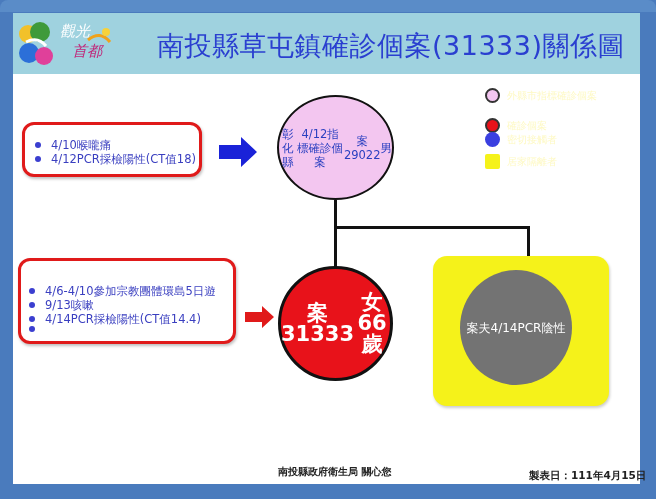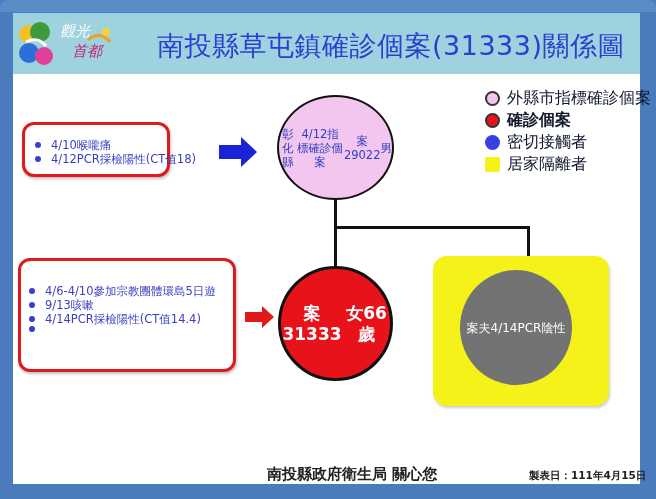--- a/index.html
+++ b/index.html
@@ -3,21 +3,21 @@
 <meta charset="utf-8">
 <style>
   html,body{margin:0;padding:0;}
   body{width:656px;height:499px;position:relative;overflow:hidden;background:#4a7bbd;font-family:"DejaVu Sans","Liberation Sans",sans-serif;}
   .frame-top{position:absolute;left:0;top:0;width:656px;height:12px;background:#5a8cc8;border-radius:8px 8px 0 0;}
   .header{position:absolute;left:13px;top:13px;width:627px;height:61px;background:#9fd2df;}
   .content{position:absolute;left:13px;top:74px;width:627px;height:410px;background:#ffffff;}
   .logo{position:absolute;left:18px;top:18px;width:100px;height:52px;}
   .title{position:absolute;left:117px;top:28px;font-size:27px;color:#2a3fd0;font-weight:normal;letter-spacing:0.5px;white-space:nowrap;margin-left:40px;}
   .abs{position:absolute;}
-  .legend-item{position:absolute;left:485px;display:flex;align-items:center;font-size:16px;color:#0f172a;}
+  .legend-item{position:absolute;left:485px;display:flex;align-items:center;font-size:10px;color:#fef9c3;}
   .legend-sw{width:15px;height:15px;border-radius:50%;margin-right:7px;box-sizing:border-box;}
   .box{position:absolute;border:3px solid #e01a1a;border-radius:12px;background:#fff;box-sizing:border-box;box-shadow:1px 2px 3px rgba(0,0,0,0.25);}
   .box ul{margin:0;padding:0;list-style:none;}
   .box li{font-size:11.5px;color:#3a3fc0;line-height:14px;display:flex;align-items:center;white-space:nowrap;}
   .box li .dot{width:6px;height:6px;border-radius:50%;background:#3b3fd0;margin-right:10px;flex:none;}
   .circle{position:absolute;border-radius:50%;box-sizing:border-box;border:2px solid #111;display:flex;align-items:center;justify-content:center;text-align:center;}
   .line{position:absolute;background:#111;}
   .footer{position:absolute;font-size:11.5px;color:#222;white-space:nowrap;}
 </style>
 </head>
@@ -40,34 +40,34 @@
   <span class="abs" style="left:42px;top:4px;font-size:15px;color:#ffffff;font-family:'DejaVu Serif',serif;font-style:italic;">觀光</span>
   <span class="abs" style="left:54px;top:24px;font-size:15px;color:#c0287a;font-family:'DejaVu Serif',serif;font-style:italic;">首都</span>
 </div>
 
 <div class="title">南投縣草屯鎮確診個案(31333)關係圖</div>
 
 <div class="legend-item" style="top:88px;">
   <span class="legend-sw" style="background:#f3c6f0;border:2px solid #333;"></span>
   <span>外縣市指標確診個案</span>
 </div>
-<div class="legend-item" style="top:110px;font-weight:bold;">
+<div class="legend-item" style="top:118px;">
   <span class="legend-sw" style="background:#e8121a;border:2px solid #333;"></span>
   <span>確診個案</span>
 </div>
 <div class="legend-item" style="top:132px;">
   <span class="legend-sw" style="background:#3a3fe0;"></span>
   <span>密切接觸者</span>
 </div>
 <div class="legend-item" style="top:154px;text-align:center;">
   <span class="legend-sw" style="background:#f5f21a;border-radius:2px;"></span>
   <span>居家隔離者</span>
 </div>
 
-<div class="box" style="left:22px;top:122px;width:148px;height:55px;padding:13px 0 0 10px;">
+<div class="box" style="left:22px;top:122px;width:180px;height:55px;padding:13px 0 0 10px;">
   <ul>
     <li>
         <span class="dot"></span>
         <span>4/10喉嚨痛</span>
       </li>
     <li>
         <span class="dot"></span>
         <span>4/12PCR採檢陽性(CT值18)</span>
       </li>
   </ul>
@@ -81,21 +81,21 @@
   <span>彰化縣</span>
   <span>4/12指標確診個案</span>
   <span>案29022</span>
   <span>男</span>
 </div>
 
 <div class="line" style="left:334px;top:200px;width:3px;height:69px;"></div>
 <div class="line" style="left:334px;top:226px;width:196px;height:3px;"></div>
 <div class="line" style="left:527px;top:226px;width:3px;height:30px;"></div>
 
-<div class="box" style="left:18px;top:258px;width:218px;height:114px;padding:23px 0 0 8px;">
+<div class="box" style="left:18px;top:258px;width:218px;height:86px;padding:23px 0 0 8px;">
   <ul>
     <li>
         <span class="dot"></span>
         <span>4/6-4/10參加宗教團體環島5日遊</span>
       </li>
     <li>
         <span class="dot"></span>
         <span>9/13咳嗽</span>
       </li>
     <li>
@@ -105,25 +105,25 @@
     <li>
         <span class="dot"></span>
       </li>
   </ul>
 </div>
 
 <svg class="abs" style="left:245px;top:306px;" width="30" height="22" viewBox="0 0 30 22">
   <polygon points="0,6 17,6 17,0 29,11 17,22 17,16 0,16" fill="#e01a1a"></polygon>
 </svg>
 
-<div class="circle" style="left:278px;top:266px;width:115px;height:115px;background:#e8121a;border:3px solid #111;color:#fff;font-size:17px;line-height:21px;font-weight:bold;">
+<div class="circle" style="left:278px;top:266px;width:115px;height:115px;background:#e8121a;border:3px solid #111;color:#fff;font-size:21px;line-height:21px;font-weight:bold;">
   <span>案31333</span>
   <span>女66歲</span>
 </div>
 
 <div class="abs" style="left:433px;top:256px;width:176px;height:150px;background:#f5f21a;border-radius:14px;box-shadow:1px 2px 3px rgba(0,0,0,0.2);"></div>
 <div class="circle" style="left:460px;top:270px;width:112px;height:115px;background:#737373;border:none;color:#fff;font-size:12px;line-height:16px;">
   <span>案夫</span>
   <span>4/14PCR陰性</span>
 </div>
 
-<div class="footer" style="left:267px;top:465px;font-weight:bold;font-size:15px;">南投縣政府衛生局  關心您</div>
+<div class="footer" style="left:278px;top:465px;font-weight:bold;font-size:10px;">南投縣政府衛生局  關心您</div>
 <div class="footer" style="left:529px;top:469px;font-size:10.5px;font-weight:bold;">製表日：111年4月15日</div>
 
 </body></html>

